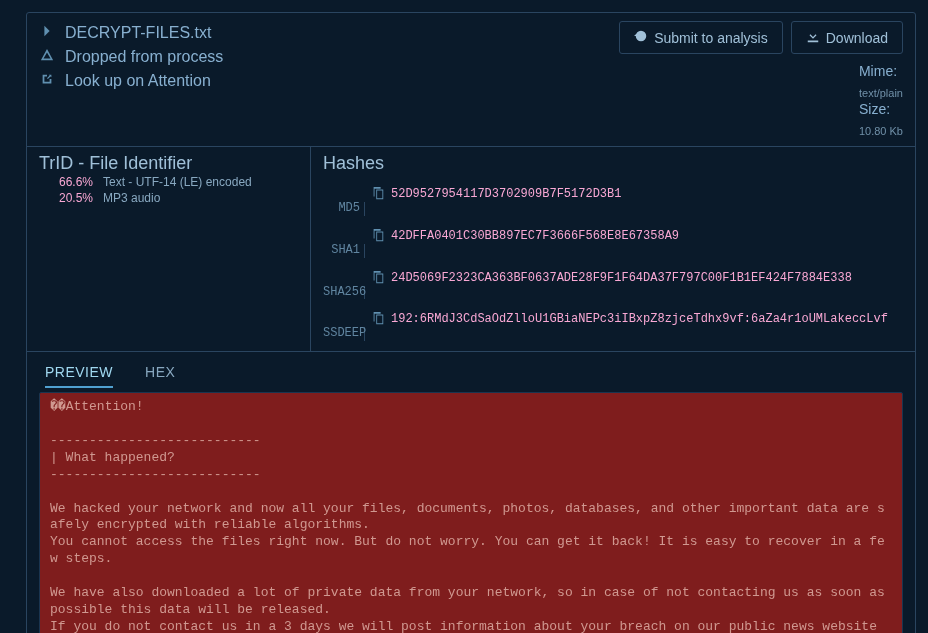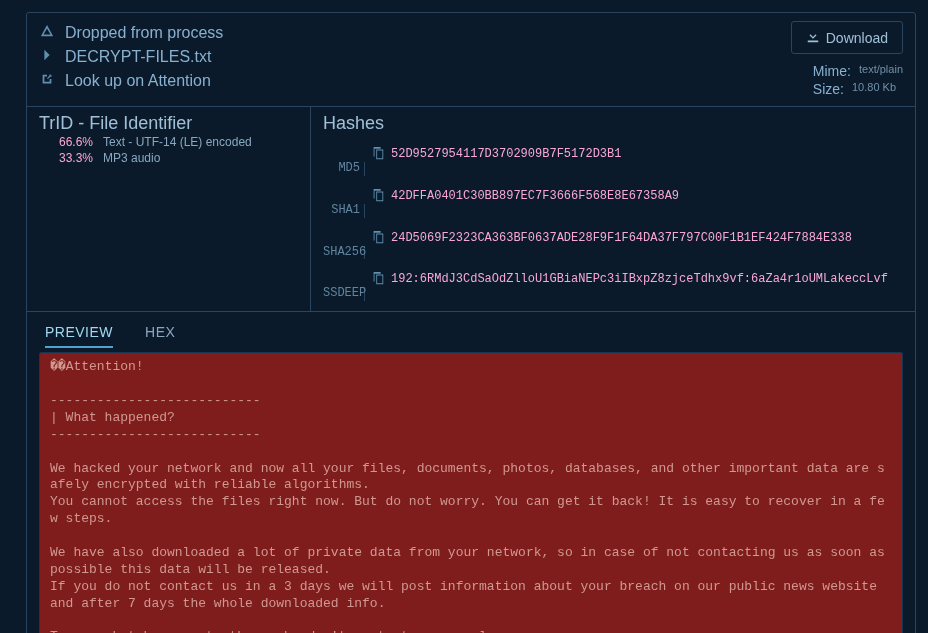--- a/index.html
+++ b/index.html
@@ -39,21 +39,21 @@
       border-radius: 3px;
       padding: 7px 14px;
       color: #a0c0d8;
       font-size: 14px;
       cursor: pointer;
       display: inline-flex;
       align-items: center;
       gap: 6px;
     }
     .meta-rows { font-size: 14px; }
-    .meta-row { display: flex; gap: 8px; padding: 1px 0; }
+    .meta-row { display: flex; gap: 8px; padding: 1px 0; flex-direction: column; }
     .meta-label { color: #88b0d0; }
     .meta-value { color: #7090a8; font-size: 11px; }
     .info-grid { display: flex; border-bottom: 1px solid #2a4560; }
     .trid-panel {
       border-right: 1px solid #2a4560;
       padding: 6px 12px 10px 12px;
       width: 284px;
     }
     .hashes-panel {
       flex: 1;
@@ -138,44 +138,52 @@
   </style>
 </head>
 <body>
 
 <div class="container">
   <div class="header">
     <div class="header-left">
       <div class="file-line">
         <span class="icon-slot">
           <svg viewBox="0 0 16 16">
-              <path d="M8 1L1 14h14L8 1zm0 4l4 7H4l4-7z"></path>
-            </svg>
-        </span>
-        <span>Dropped from process</span>
+              <path d="M5 2l6 6-6 6V2z"></path>
+            </svg>
+        </span>
+        <span>DECRYPT-FILES.txt</span>
       </div>
       <div class="file-line">
         <span class="icon-slot">
           <svg viewBox="0 0 16 16">
-              <path d="M5 2l6 6-6 6V2z"></path>
-            </svg>
-        </span>
-        <span>DECRYPT-FILES.txt</span>
+              <path d="M8 1L1 14h14L8 1zm0 4l4 7H4l4-7z"></path>
+            </svg>
+        </span>
+        <span>Dropped from process</span>
       </div>
       <div class="file-line">
         <span class="icon-slot">
           <svg viewBox="0 0 16 16">
               <path d="M3 3h5v2H5v6h6V8h2v5H3V3zm7 0h3v3l-1-1-3 3-1-1 3-3-1-1z"></path>
             </svg>
         </span>
         <span>Look up on Attention</span>
       </div>
     </div>
     <div class="header-right">
       <div class="header-buttons">
+        <button class="btn">
+          <span>
+            <svg viewBox="0 0 16 16">
+                <path d="M8 2a6 6 0 100 12 6 6 0 000-12zm0 2a4 4 0 11-4 4h2L3 5 0 8h2a6 6 0 106-6v2z"></path>
+              </svg>
+          </span>
+          <span>Submit to analysis</span>
+        </button>
         <button class="btn">
           <span>
             <svg viewBox="0 0 16 16">
                 <path d="M8 1v8L5 6 4 7l4 4 4-4-1-1-3 3V1H8zM2 13h12v2H2z"></path>
               </svg>
           </span>
           <span>Download</span>
         </button>
       </div>
       <div class="meta-rows">
@@ -192,21 +200,21 @@
   </div>
 
   <div class="info-grid">
     <div class="trid-panel">
       <div class="panel-title">TrID - File Identifier</div>
       <div class="trid-row">
         <span class="trid-pct">66.6%</span>
         <span class="trid-desc">Text - UTF-14 (LE) encoded</span>
       </div>
       <div class="trid-row">
-        <span class="trid-pct">33.3%</span>
+        <span class="trid-pct">20.5%</span>
         <span class="trid-desc">MP3 audio</span>
       </div>
     </div>
     <div class="hashes-panel">
       <div class="panel-title">Hashes</div>
       <div class="hash-row">
         <span class="hash-label">MD5</span>
         <span class="hash-copy">
           <svg viewBox="0 0 16 16">
               <path d="M3 1h8v2H4v9H3V1zm3 3h8v11H6V4zm1 1v9h6V5H7z"></path>

